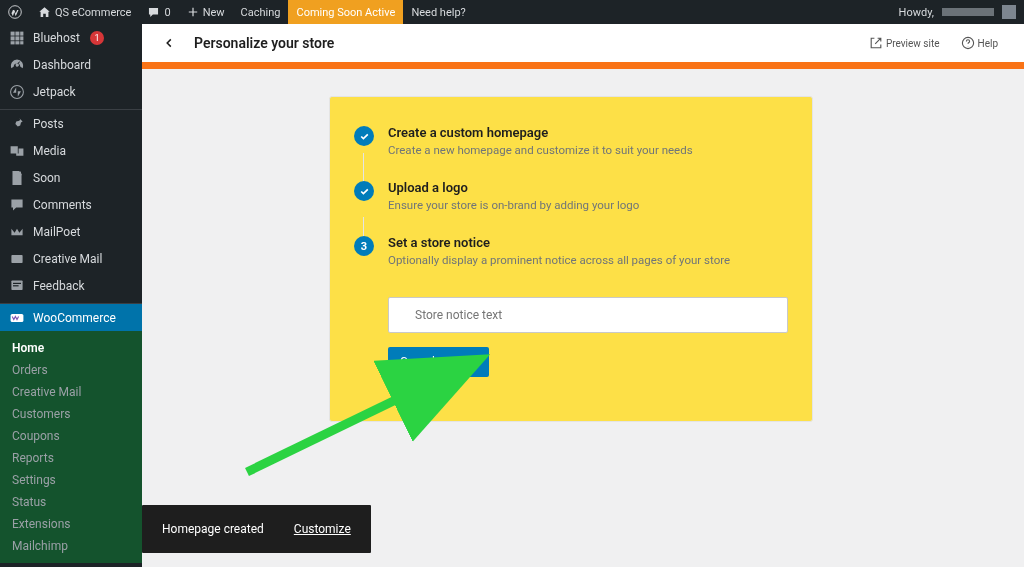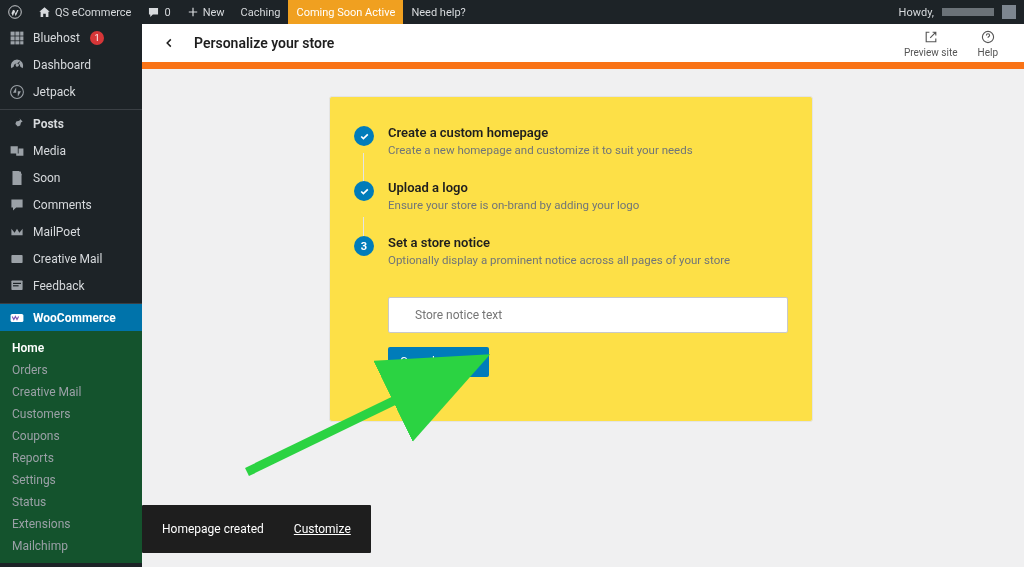--- a/index.html
+++ b/index.html
@@ -8,35 +8,35 @@
 .topbar .tl{display:flex;align-items:center;height:100%;}
 .topbar .item{display:flex;align-items:center;height:24px;padding:0 8px;gap:4px;cursor:pointer;}
 .topbar .item.csoon{background:#f0a020;color:#fff;}
 .topbar .spacer{flex:1;}
 .topbar .avatar{width:14px;height:14px;background:#7d8690;margin-left:4px;}
 .ic{display:inline-flex;}
 .layout{display:flex;height:543px;border-radius:7px;}
 .sidebar{width:142px;background:#1d2327;color:#d7dadd;font-size:12px;display:flex;flex-direction:column;overflow:hidden;}
 .smenu{list-style:none;}
 .smenu li{display:flex;align-items:center;height:27px;padding:0 9px;gap:8px;cursor:pointer;color:#d7dadd;position:relative;}
-.smenu li.sep{border-top:1px solid #3a3f44;height:28px;margin-top:4px;font-weight:bold;}
+.smenu li.sep{border-top:1px solid #3a3f44;height:28px;margin-top:4px;}
 .smenu li.active{background:#0073aa;color:#fff;}
 .smenu li.active::after{content:"";position:absolute;right:-6px;top:50%;transform:translateY(-50%);border:6px solid transparent;border-right-color:#f0f0f1;}
 .smenu li .micon{width:16px;height:16px;display:flex;align-items:center;justify-content:center;color:#9ba1a7;flex-shrink:0;}
 .smenu li.active .micon{color:#fff;}
 .smenu li .badge{background:#d63638;color:#fff;border-radius:8px;min-width:14px;height:14px;font-size:9px;display:inline-flex;align-items:center;justify-content:center;padding:0 4px;margin-left:2px;}
 .submenu{list-style:none;background:#14532d;padding:6px 0;}
 .submenu li{display:flex;align-items:center;height:22px;padding:0 12px;color:#9aa0a6;font-size:12px;cursor:pointer;}
 .submenu li.cur{color:#fff;font-weight:600;}
 .main{flex:1;position:relative;background:#f0f0f1;}
 .pagehead{height:45px;background:#fff;border-bottom:7px solid #f97316;display:flex;align-items:center;padding:0 16px;}
 .pagehead .back{width:22px;height:22px;display:flex;align-items:center;justify-content:center;cursor:pointer;margin-right:10px;}
 .pagehead h1{font-size:14px;font-weight:600;color:#1e1e1e;margin-left:4px;}
 .pagehead .hspacer{flex:1;}
-.pagehead .hact{display:flex;flex-direction:column;align-items:center;gap:2px;padding:0 10px;cursor:pointer;color:#555;font-size:10px;}
+.pagehead .hact{display:flex;flex-direction:row;align-items:center;gap:2px;padding:0 10px;cursor:pointer;color:#555;font-size:10px;}
 .card{position:absolute;left:187px;top:72px;width:484px;background:#fde047;border:1px solid #e4e4e4;border-radius:3px;padding:20px 24px 30px 24px;}
 .step{display:flex;gap:14px;padding:8px 0 14px 0;position:relative;}
 .step .ico{width:20px;height:20px;border-radius:50%;background:#007cba;color:#fff;display:flex;align-items:center;justify-content:center;flex-shrink:0;font-size:11px;font-weight:700;margin-top:1px;}
 .step .body{flex:1;}
 .step .body h3{font-size:13px;font-weight:600;color:#1e1e1e;margin-bottom:2px;}
 .step .body p{font-size:11.5px;color:#707578;line-height:1.4;}
 .vline{position:absolute;left:33px;width:1px;background:#e4e4e4;}
 .vl1{top:56px;height:36px;}
 .vl2{top:120px;height:36px;}
 .notice-in{width:100%;height:36px;border:1px solid #c9c9c9;border-radius:2px;margin-top:29px;padding:0 26px;font-size:12px;color:#777;}

